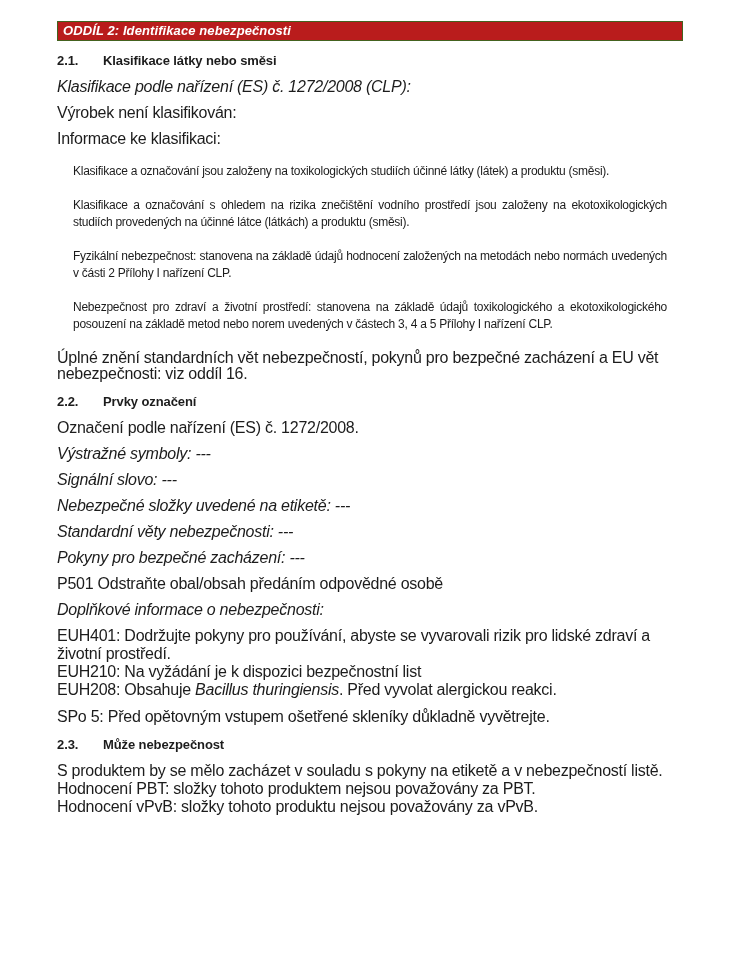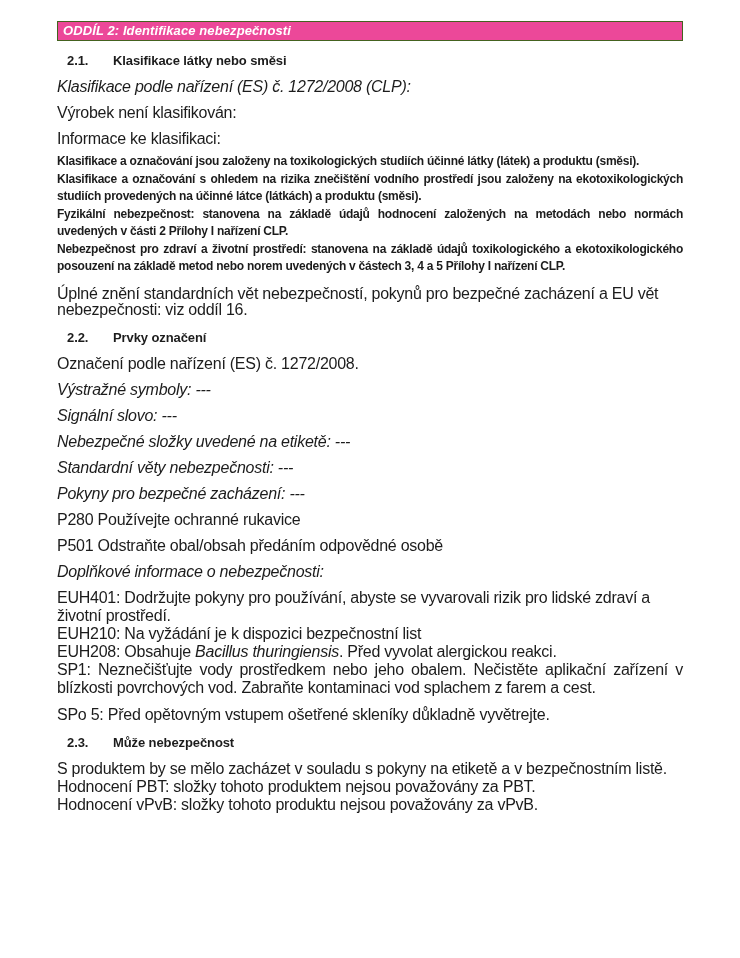--- a/index.html
+++ b/index.html
@@ -6,58 +6,56 @@
   body {
     width:740px; height:958px;
     background:#ffffff;
     color:#1c1c1c;
     font-family:"Liberation Sans", sans-serif;
     overflow:hidden;
   }
   .page { padding:21px 57px 0 57px; }
 
   .secbar {
-    background:#ec4899;
+    background:#b91c1c;
     border:1px solid #44621f;
     color:#ffffff;
     font-weight:bold;
     font-style:italic;
     font-size:13px;
     line-height:15px;
     padding:1px 5px 2px 5px;
     letter-spacing:0.1px;
   }
 
   .sec-head {
     display:flex;
     font-weight:bold;
     font-size:13px;
     line-height:16px;
     margin-top:12px;
     letter-spacing:-0.1px;
-    margin-left:10px;
   }
   .sec-head .num { width:46px; flex:none; }
 
   p.line {
     font-size:16px;
     line-height:16px;
     margin:10px 0 0 0;
     letter-spacing:-0.25px;
   }
   .it { font-style:italic; }
 
   .jblock { margin-top:6px; }
   .jblock p {
-    margin:0;
+    margin:16px;
     font-size:12px;
     line-height:17.5px;
     text-align:justify;
     letter-spacing:-0.25px;
-    font-weight:bold;
   }
 
   .tight { margin-top:9px; }
   .tight p {
     margin:0;
     font-size:16px;
     line-height:18px;
     letter-spacing:-0.25px;
   }
   .tight p.just { text-align:justify; }
@@ -94,37 +92,35 @@
     <span>Prvky označení</span>
   </div>
 
   <p class="line">Označení podle nařízení (ES) č. 1272/2008.</p>
   <p class="line it">Výstražné symboly: ---</p>
   <p class="line it">Signální slovo: ---</p>
   <p class="line it">Nebezpečné složky uvedené na etiketě: ---</p>
   <p class="line it">Standardní věty nebezpečnosti: ---</p>
   <p class="line it">Pokyny pro bezpečné zacházení: ---</p>
 
-  <p class="line">P280 Používejte ochranné rukavice</p>
   <p class="line">P501 Odstraňte obal/obsah předáním odpovědné osobě</p>
   <p class="line it">Doplňkové informace o nebezpečnosti:</p>
 
   <div class="tight">
     <p>EUH401: Dodržujte pokyny pro používání, abyste se vyvarovali rizik pro lidské zdraví a životní prostředí.</p>
     <p>EUH210: Na vyžádání je k dispozici bezpečnostní list</p>
     <p><span>EUH208: Obsahuje </span><span class="it">Bacillus thuringiensis</span><span>. Před vyvolat alergickou reakci.</span></p>
-    <p class="just">SP1: Neznečišťujte vody prostředkem nebo jeho obalem. Nečistěte aplikační zařízení v blízkosti povrchových vod. Zabraňte kontaminaci vod splachem z farem a cest.</p>
   </div>
 
   <p class="line">SPo 5: Před opětovným vstupem ošetřené skleníky důkladně vyvětrejte.</p>
 
   <div class="sec-head">
     <span class="num">2.3.</span>
     <span>Může nebezpečnost</span>
   </div>
 
   <div class="tight">
-    <p>S produktem by se mělo zacházet v souladu s pokyny na etiketě a v bezpečnostním listě.</p>
+    <p>S produktem by se mělo zacházet v souladu s pokyny na etiketě a v nebezpečností listě.</p>
     <p>Hodnocení PBT: složky tohoto produktem nejsou považovány za PBT.</p>
     <p>Hodnocení vPvB: složky tohoto produktu nejsou považovány za vPvB.</p>
   </div>
 
 </div>
 
 </body></html>

